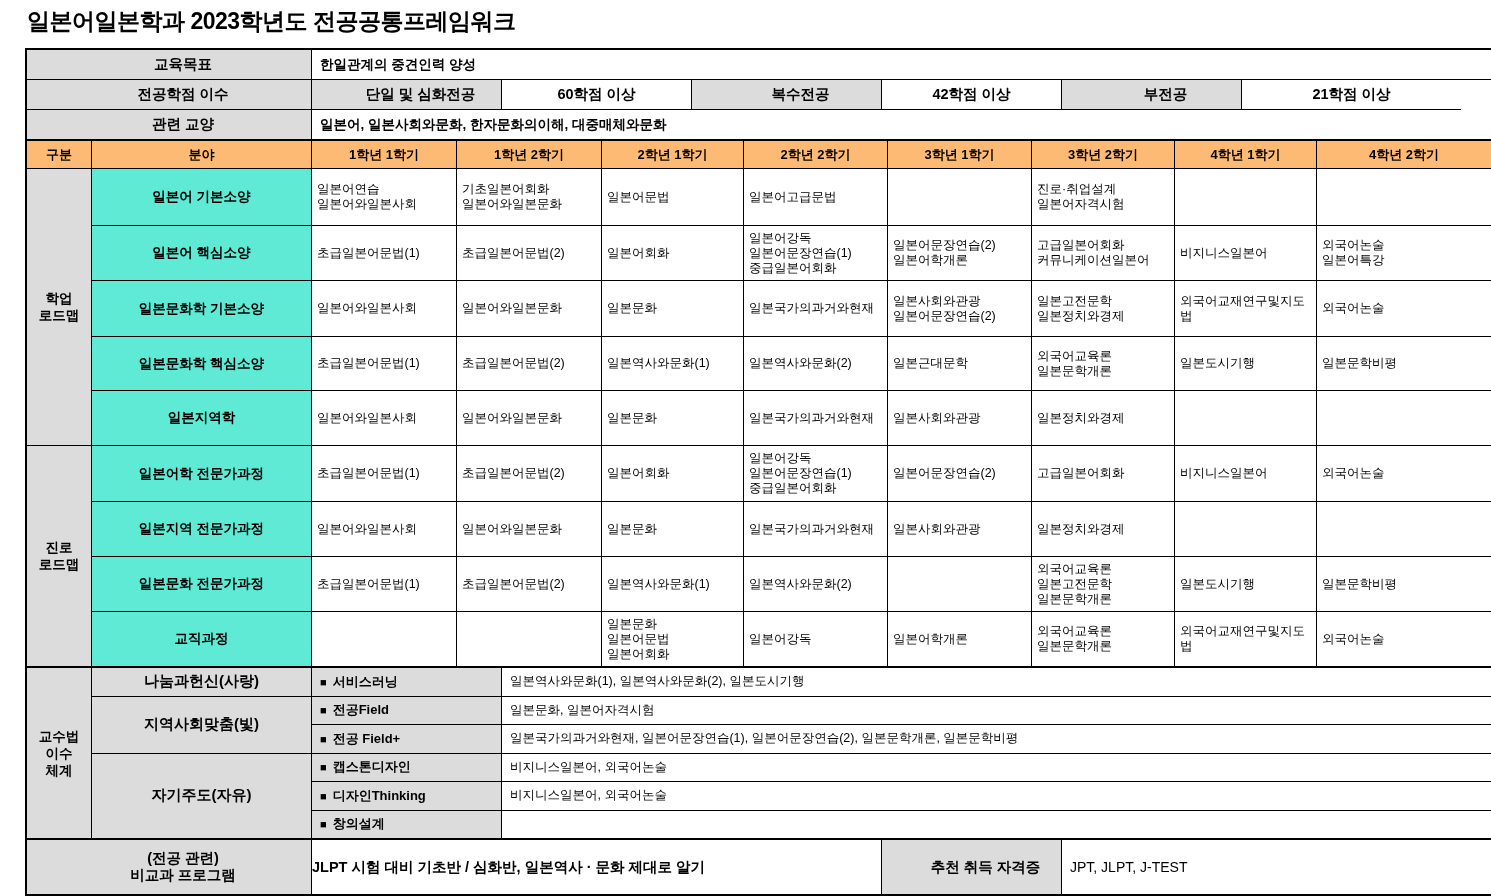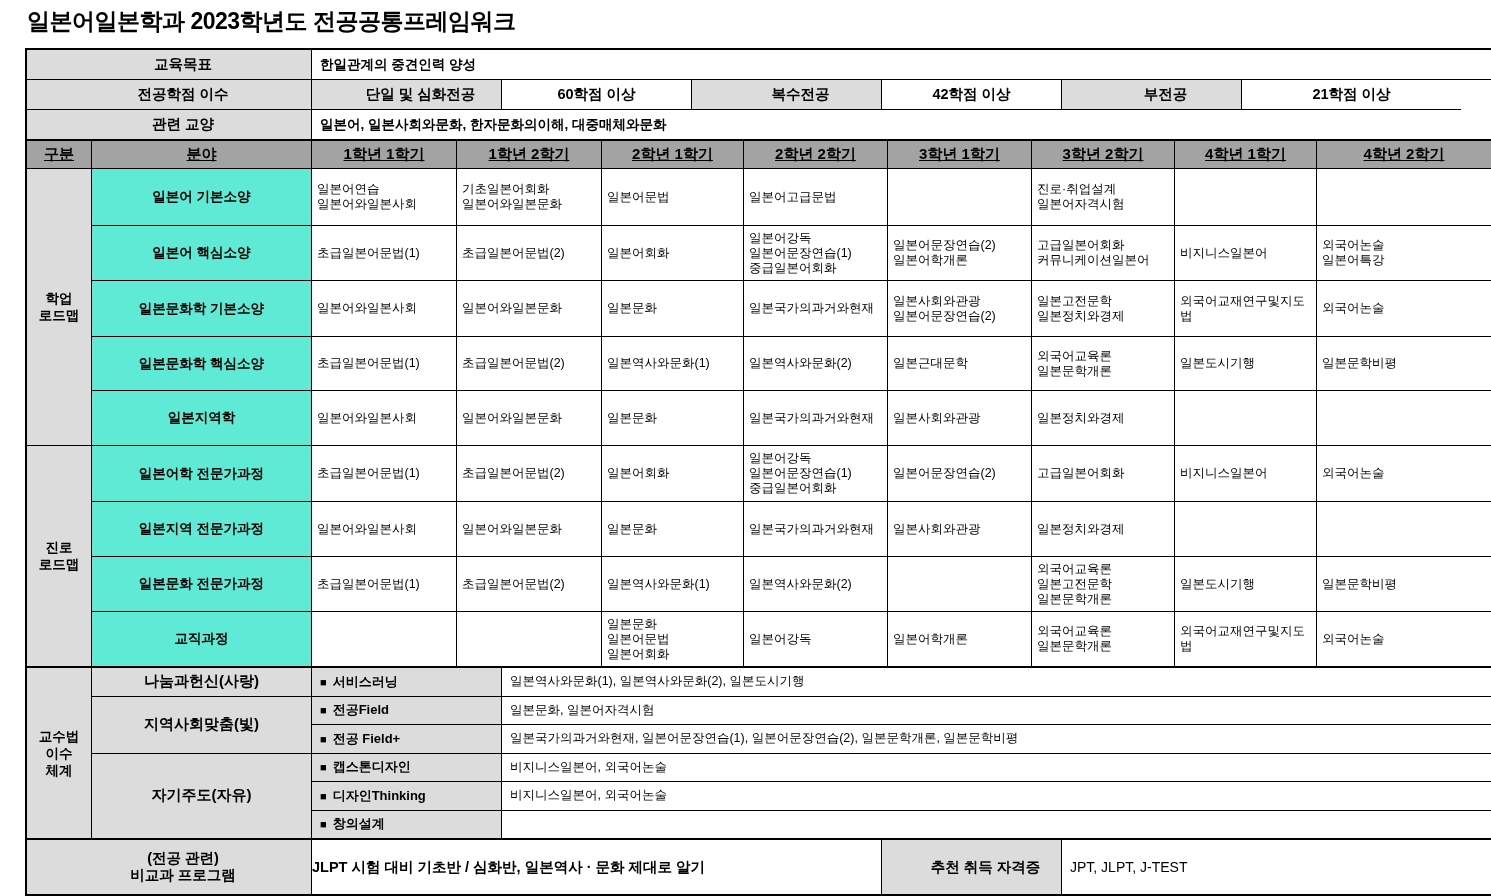--- a/index.html
+++ b/index.html
@@ -22,21 +22,21 @@
   .val{font-weight:bold;font-size:13.5px;padding-left:8px;}
   .cred{justify-content:center;font-weight:bold;font-size:14.5px;}
   .w285{width:285px}.w190{width:190px}.w195{width:180px}.w219{width:219px}.w1179{width:1326px}
   .w570{width:570px}.w414{width:488px}
   
   .matrix{
     display:grid;border-top:1px solid #000;
     grid-template-columns:65px 220px 145px 145px 142px 144px 144px 143px 142px 174px;
     grid-template-rows:28px 57px 55px 56px 54px 55px 56px 55px 55px 55px;
   }
-  .hc{background:#a3a3a3;font-weight:bold;font-size:15px;justify-content:center;text-decoration:underline;}
+  .hc{background:#fdba74;font-weight:bold;font-size:13px;justify-content:center;}
   .field{background:#5eead4;font-weight:bold;font-size:13.5px;justify-content:center;text-align:center;}
   .group{background:#dcdcdc;font-weight:bold;font-size:13.5px;justify-content:center;text-align:center;white-space:pre-line;line-height:17px;}
   .course{font-size:12.5px;line-height:15px;padding:2px 3px 2px 5px;white-space:pre-line;word-break:break-all;}
   .r1{grid-row:1}.r2{grid-row:2}.r3{grid-row:3}.r4{grid-row:4}.r5{grid-row:5}
   .r6{grid-row:6}.r7{grid-row:7}.r8{grid-row:8}.r9{grid-row:9}.r10{grid-row:10}
   .g1{grid-column:1;grid-row:2 / span 5;}
   .g2{grid-column:1;grid-row:7 / span 4;}
   
   .ped{
     display:grid;border-top:1px solid #000;

